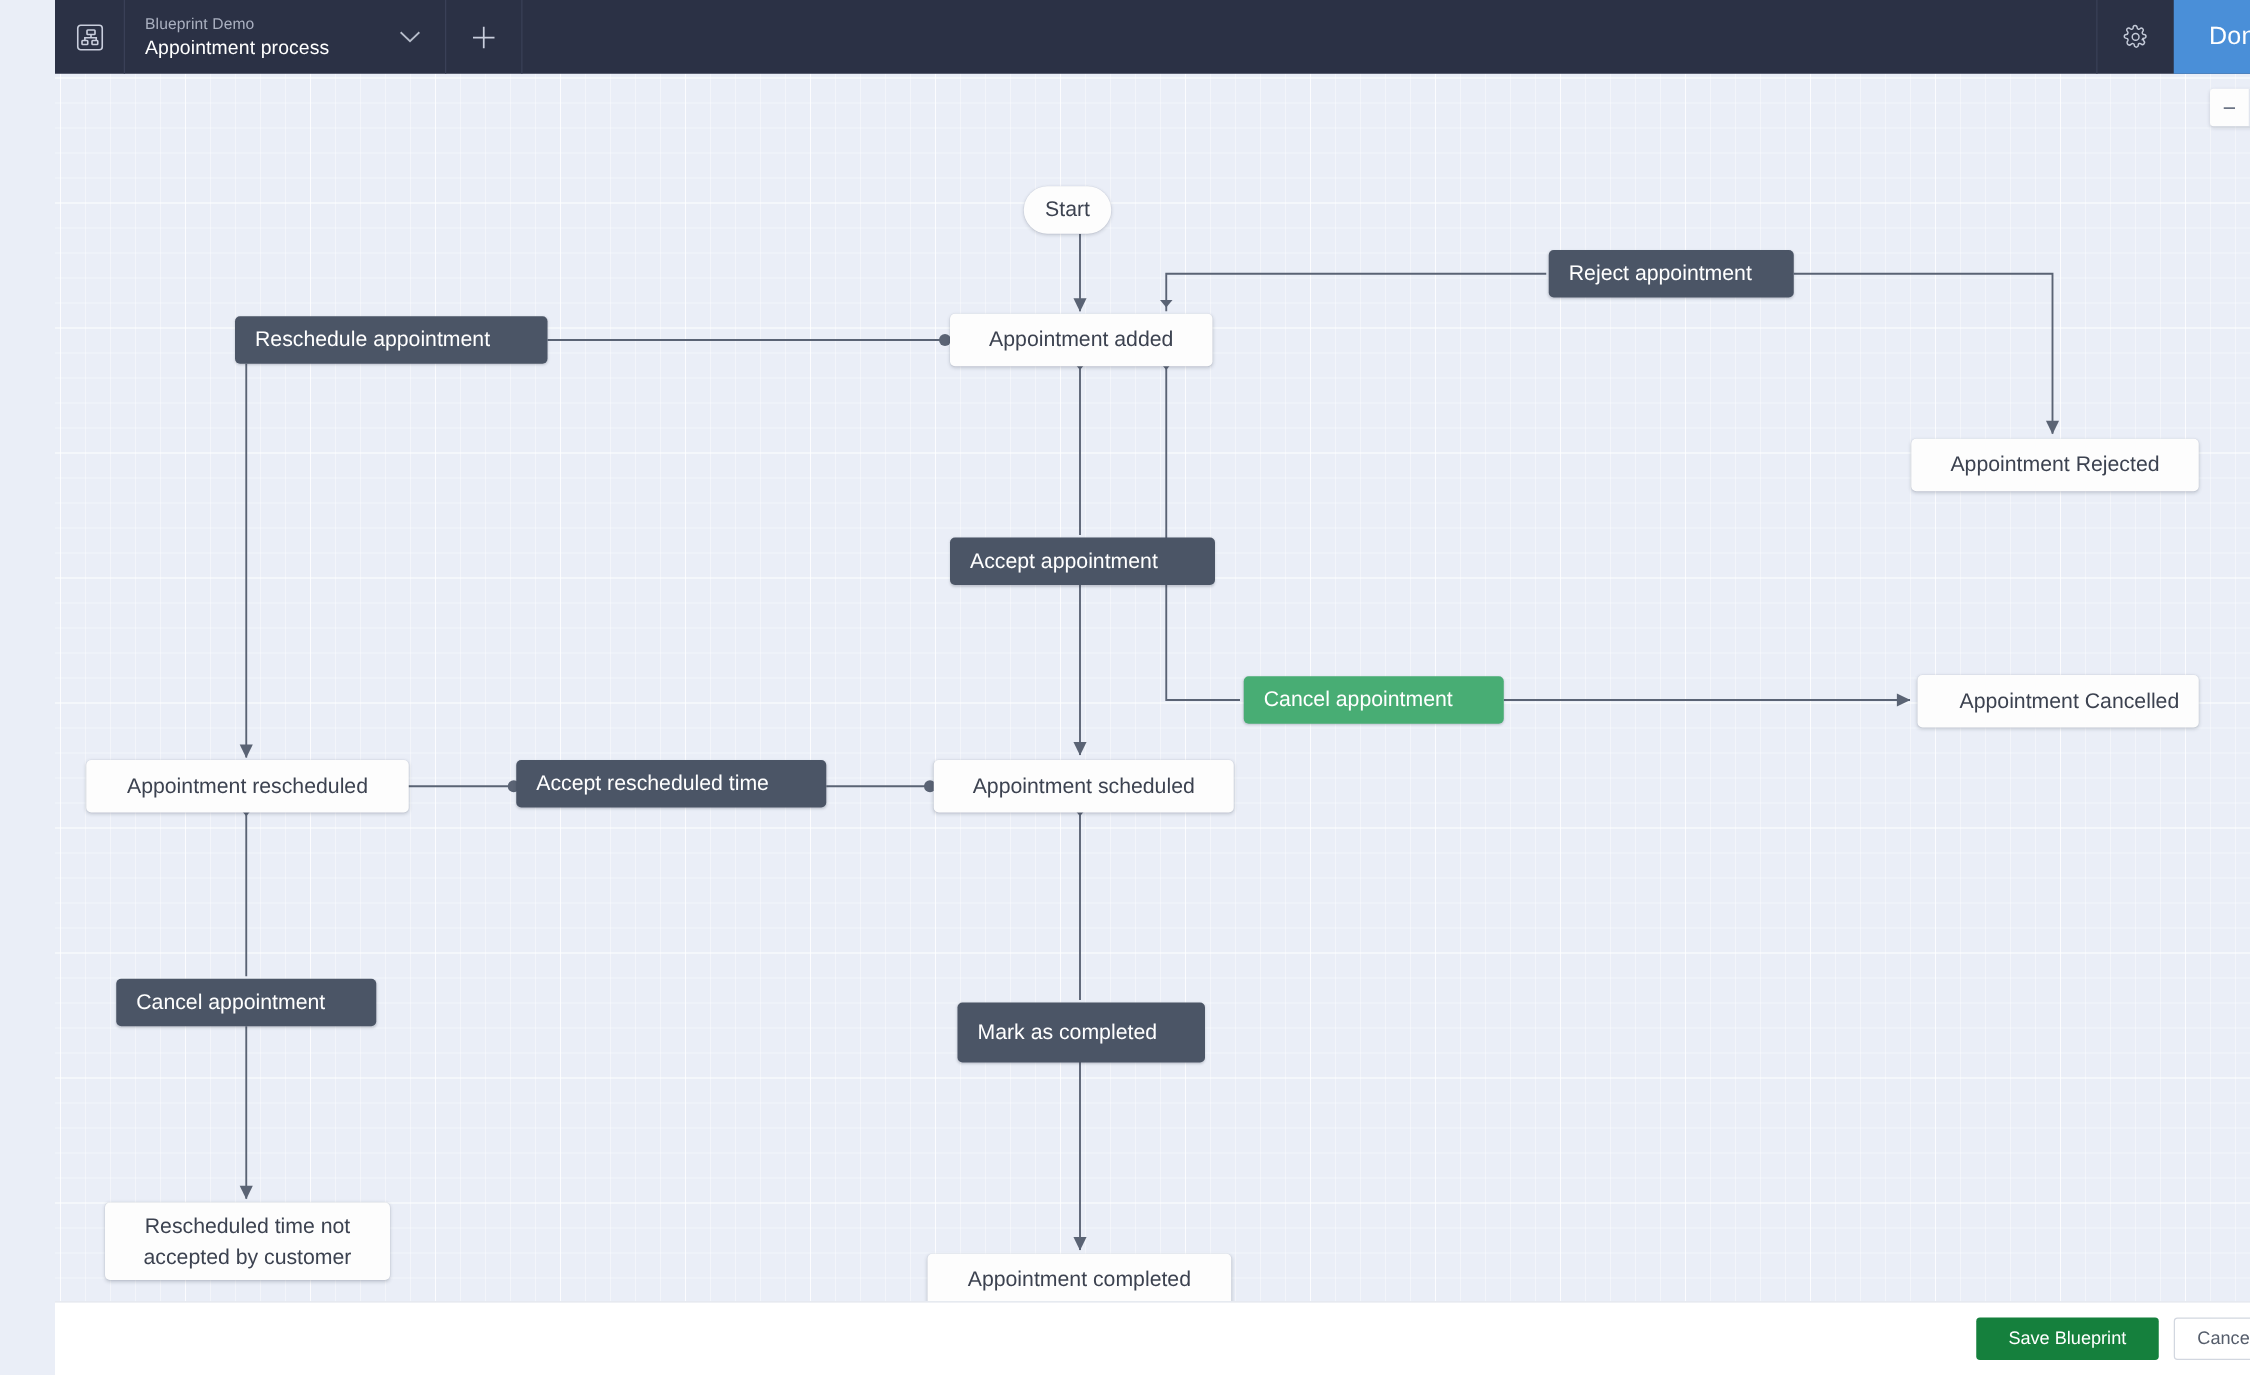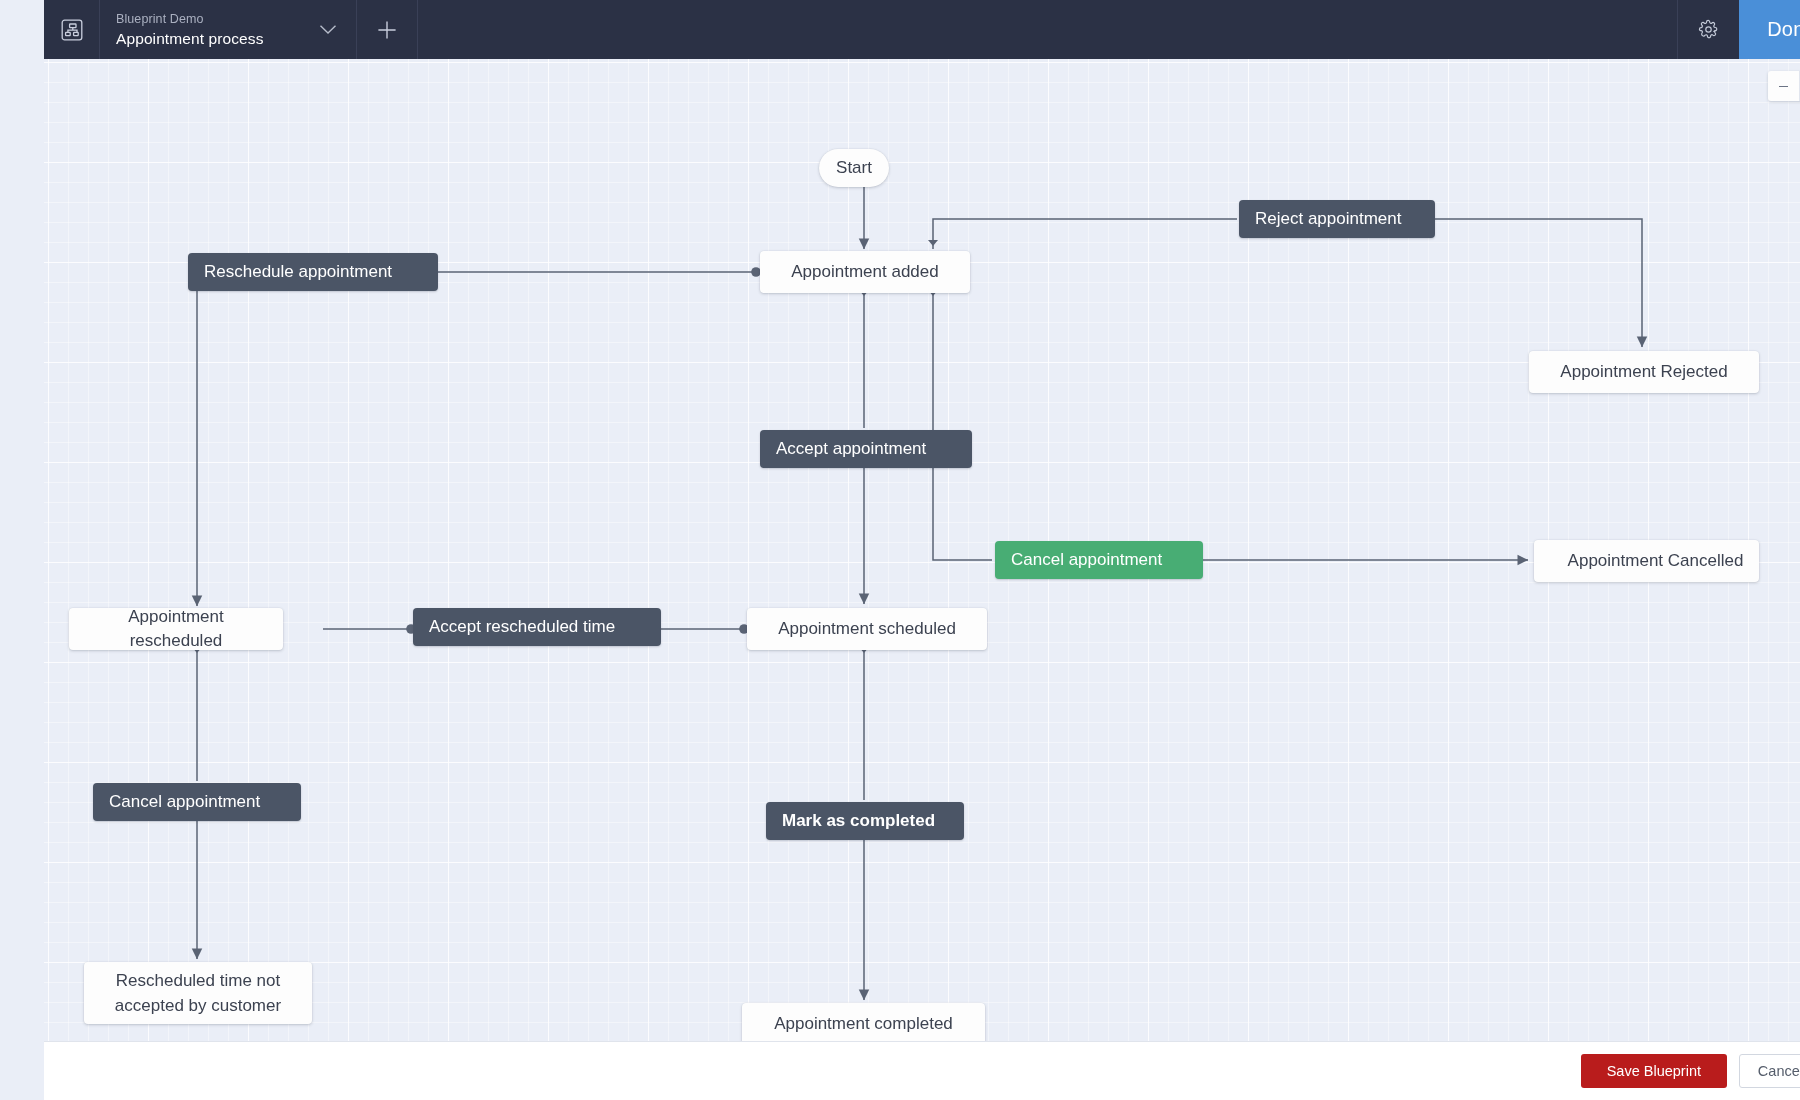--- a/index.html
+++ b/index.html
@@ -228,21 +228,21 @@
     height: 34px;
     border-radius: 3px;
     font-size: 14.5px;
     display: flex;
     align-items: center;
     justify-content: center;
     cursor: pointer;
     padding: 0 18px;
   }
   .btn-primary {
-    background: #b91c1c;
+    background: #15803d;
     color: #fff;
     min-width: 146px;
   }
   .btn-secondary {
     background: #fff;
     color: #555d6b;
     border: 1px solid #d2d7e0;
     min-width: 74px;
   }
 </style>
@@ -352,21 +352,21 @@
       </div>
 
       <div class="node" style="left:1485px;top:292px;width:230px;height:42px;">
         <span>Appointment Rejected</span>
       </div>
 
       <div class="node" style="left:1490px;top:481px;width:225px;height:42px;padding-left:32px;">
         <span>Appointment Cancelled</span>
       </div>
 
-      <div class="node" style="left:25px;top:549px;width:214px;height:42px;">
+      <div class="node" style="left:25px;top:549px;width:258px;height:42px;">
         <span>Appointment rescheduled</span>
       </div>
 
       <div class="node" style="left:703px;top:549px;width:240px;height:42px;">
         <span>Appointment scheduled</span>
       </div>
 
       <div class="node two-line" style="left:40px;top:903px;width:228px;height:62px;">
         <span>Rescheduled time not accepted by customer</span>
       </div>
@@ -392,21 +392,21 @@
       </div>
 
       <div class="trans" style="left:369px;top:549px;width:248px;height:38px;">
         <span>Accept rescheduled time</span>
       </div>
 
       <div class="trans" style="left:49px;top:724px;width:208px;height:38px;">
         <span>Cancel appointment</span>
       </div>
 
-      <div class="trans" style="left:722px;top:743px;width:198px;height:38px;font-weight:bold;">
+      <div class="trans" style="left:722px;top:743px;width:198px;height:48px;">
         <span>Mark as completed</span>
       </div>
 
       <div class="zoom-ctrls">
         <div class="zoom-btn">
           <svg width="15" height="15" viewBox="0 0 16 16" fill="none" stroke="#6b7485" stroke-width="1.3">
             <path d="M3.2 8h9.6"></path>
           </svg>
         </div>
         <div class="zoom-btn">

